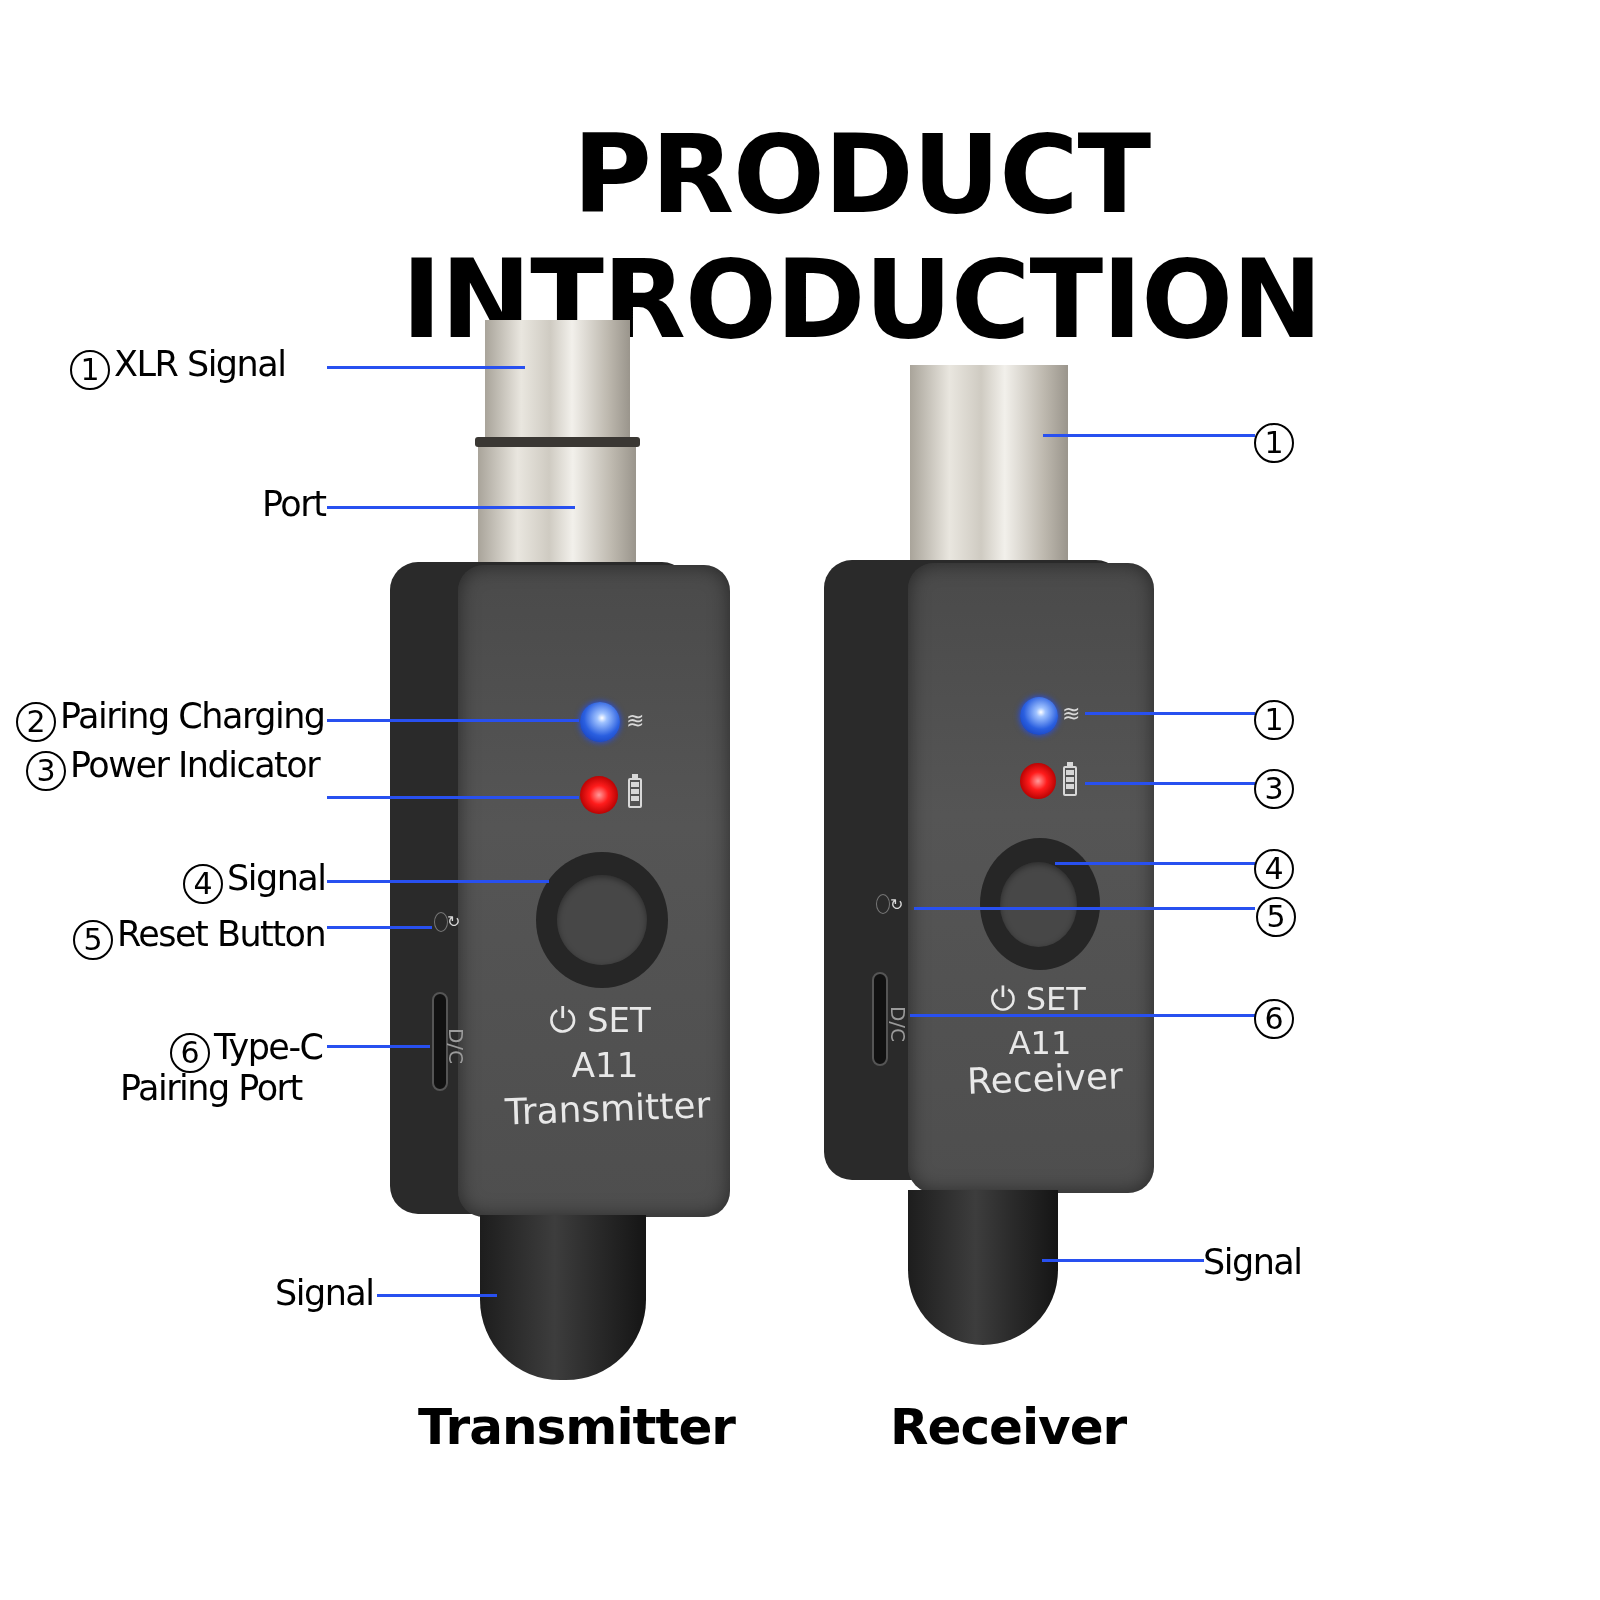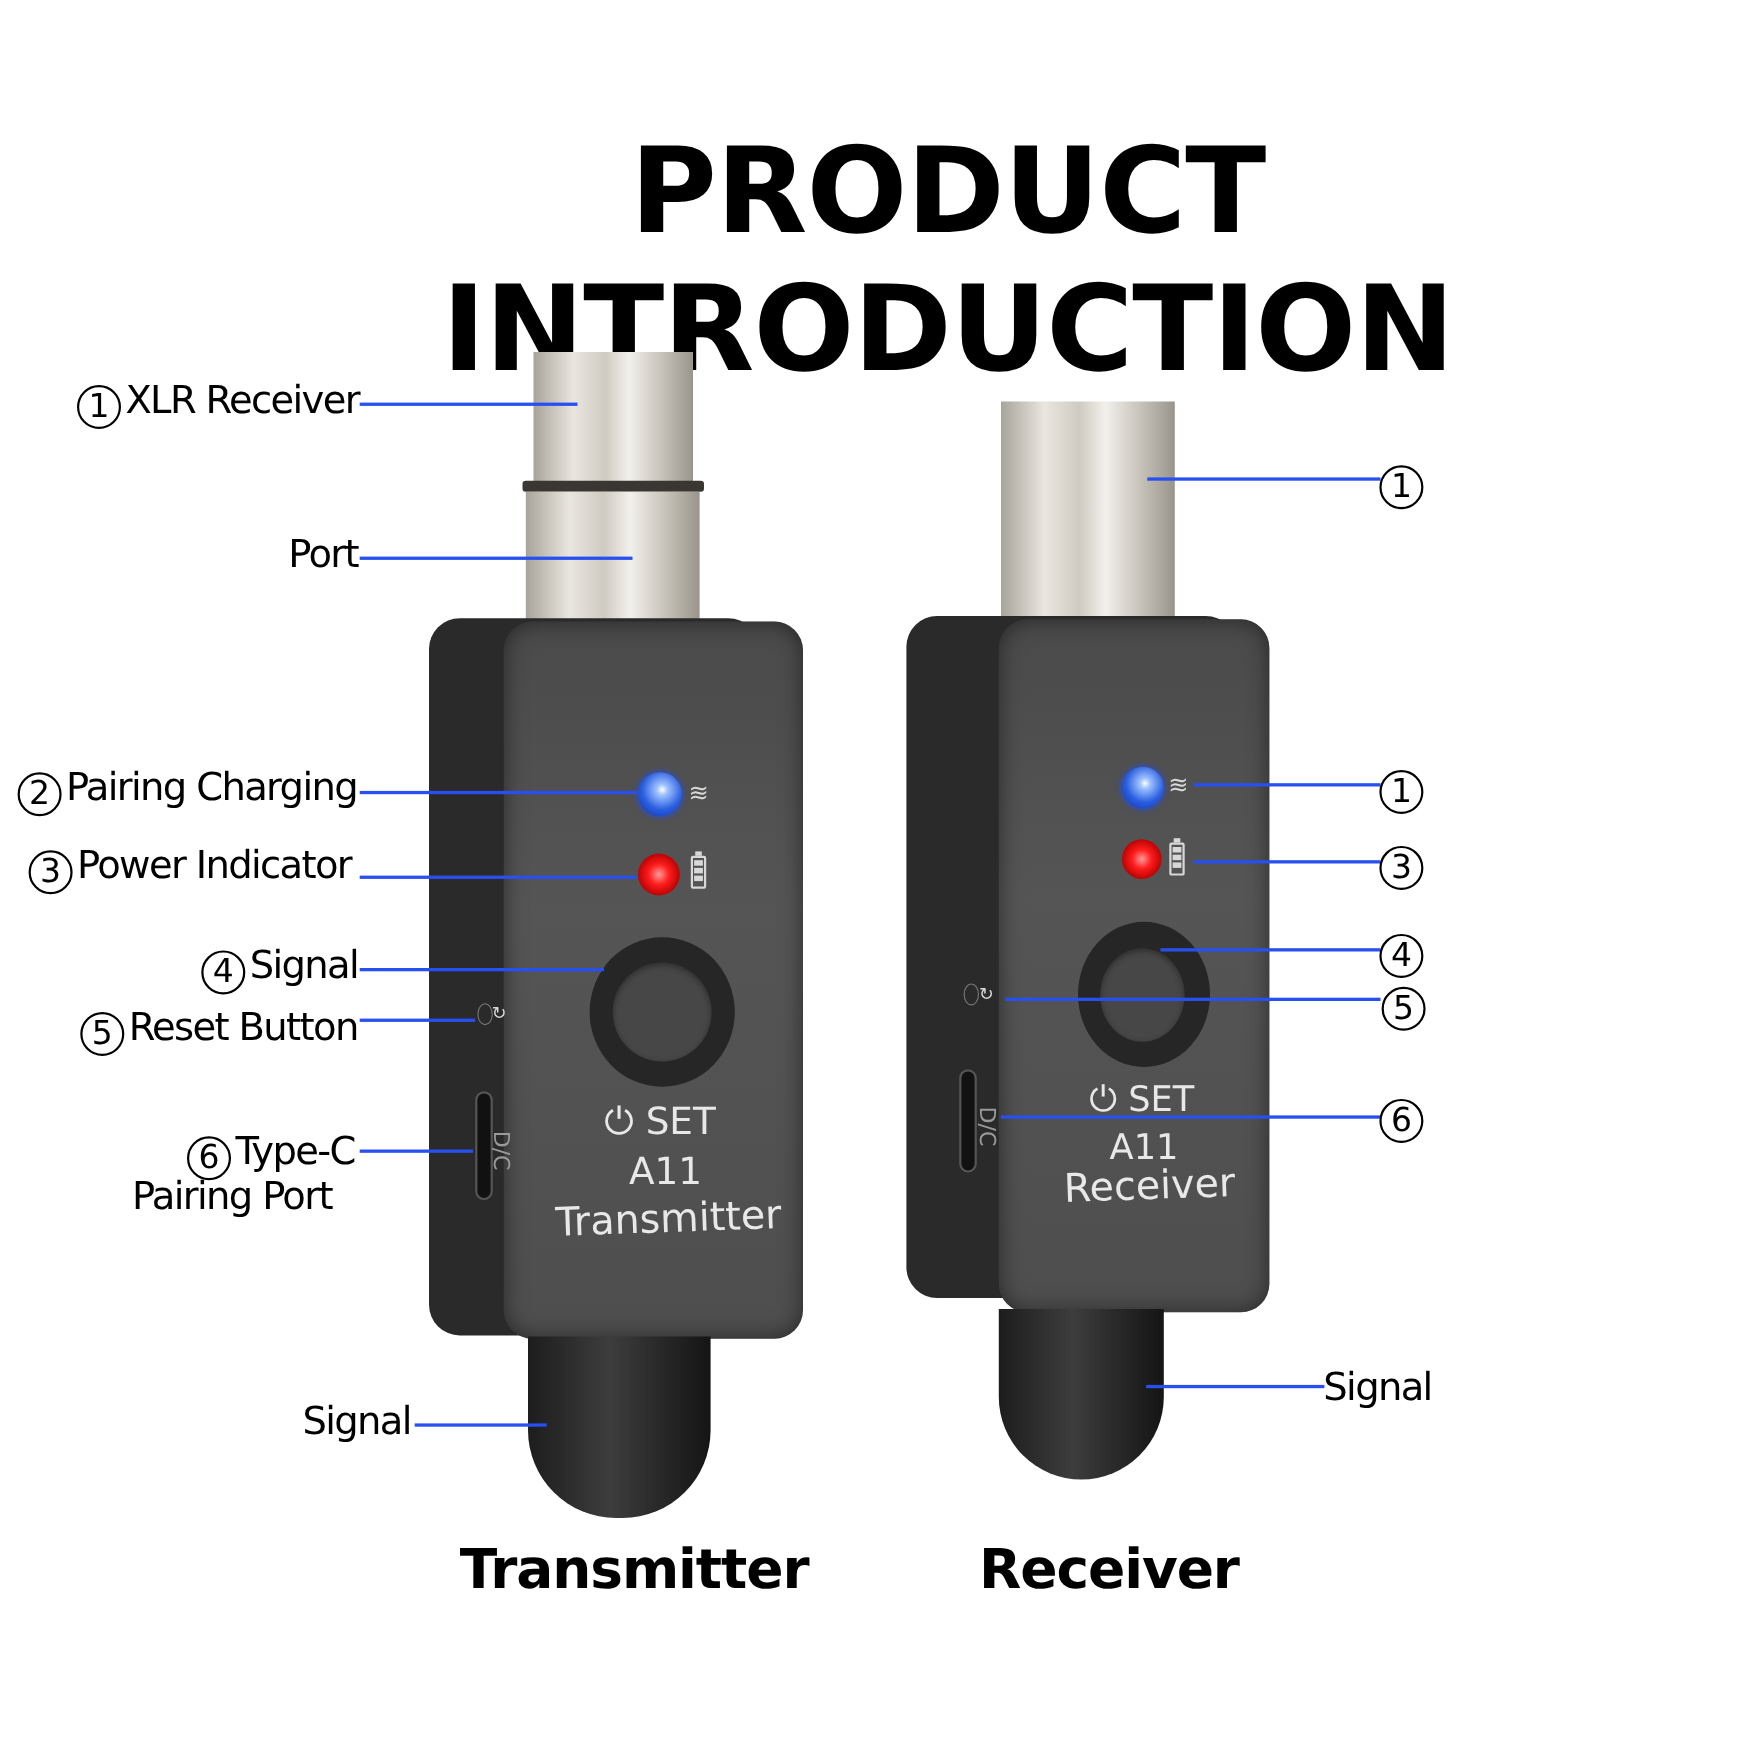--- a/index.html
+++ b/index.html
@@ -93,33 +93,33 @@
   <div class="dev-text" style="left:980px;top:1024px;width:120px;font-size:32px;">A11</div>
   <div class="dev-text" style="left:955px;top:1058px;width:180px;font-size:36px;transform:rotate(-2deg);">Receiver</div>
 
   <div class="reset-hole" style="left:876px;top:894px;"></div>
   <div class="icon-small" style="left:890px;top:897px;font-size:16px;">↻</div>
   <div class="port" style="left:872px;top:972px;width:12px;height:90px;"></div>
   <div class="side-text" style="left:880px;top:1012px;">D/C</div>
 </div>
 
 <div class="label" style="left:70px;top:347px;">
-  <span class="num">1</span><span>XLR Receiver</span>
+  <span class="num">1</span><span>XLR Signal</span>
 </div>
 <div class="line" style="left:327px;top:366px;width:198px;"></div>
 
 <div class="label" style="left:262px;top:487px;">Port</div>
 <div class="line" style="left:327px;top:506px;width:248px;"></div>
 
 <div class="label" style="left:16px;top:699px;">
   <span class="num">2</span><span>Pairing Charging</span>
 </div>
 <div class="line" style="left:327px;top:719px;width:252px;"></div>
 
-<div class="label" style="left:26px;top:770px;">
+<div class="label" style="left:26px;top:748px;">
   <span class="num">3</span><span>Power Indicator</span>
 </div>
 <div class="line" style="left:327px;top:796px;width:252px;"></div>
 
 <div class="label" style="left:183px;top:861px;">
   <span class="num">4</span><span>Signal</span>
 </div>
 <div class="line" style="left:327px;top:880px;width:222px;"></div>
 
 <div class="label" style="left:73px;top:905px;margin-top:12px;">

